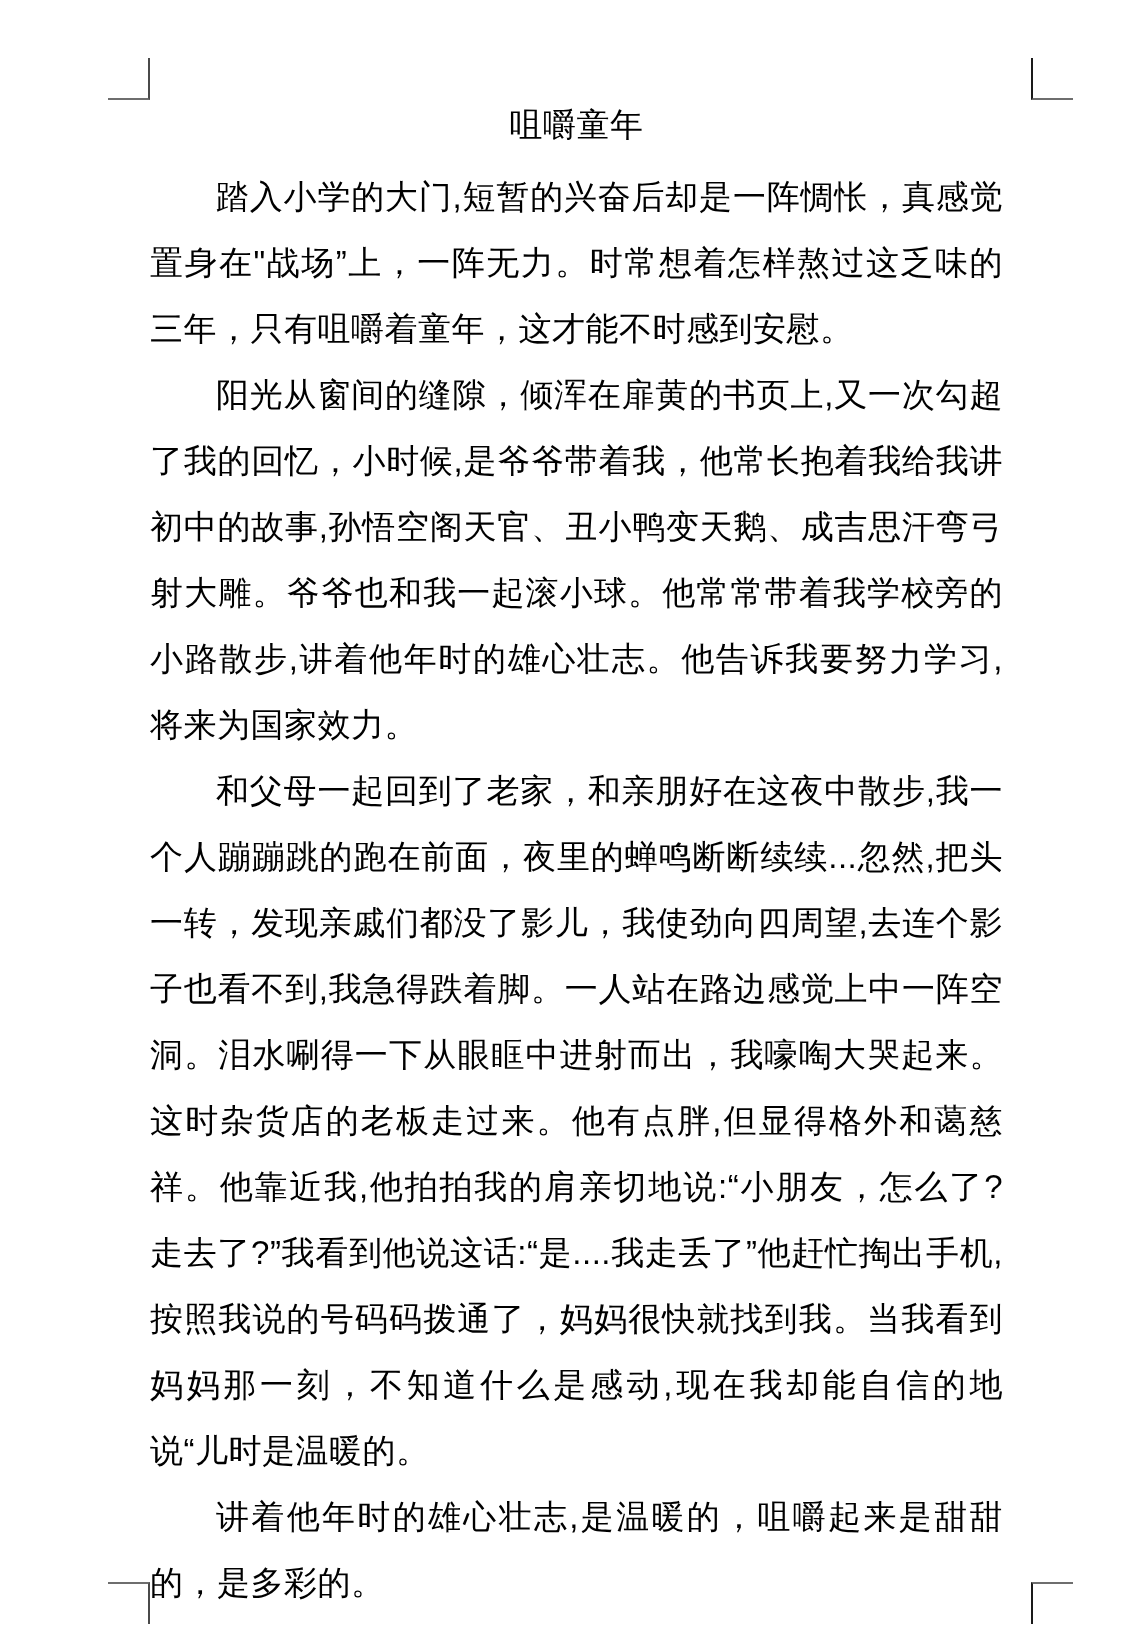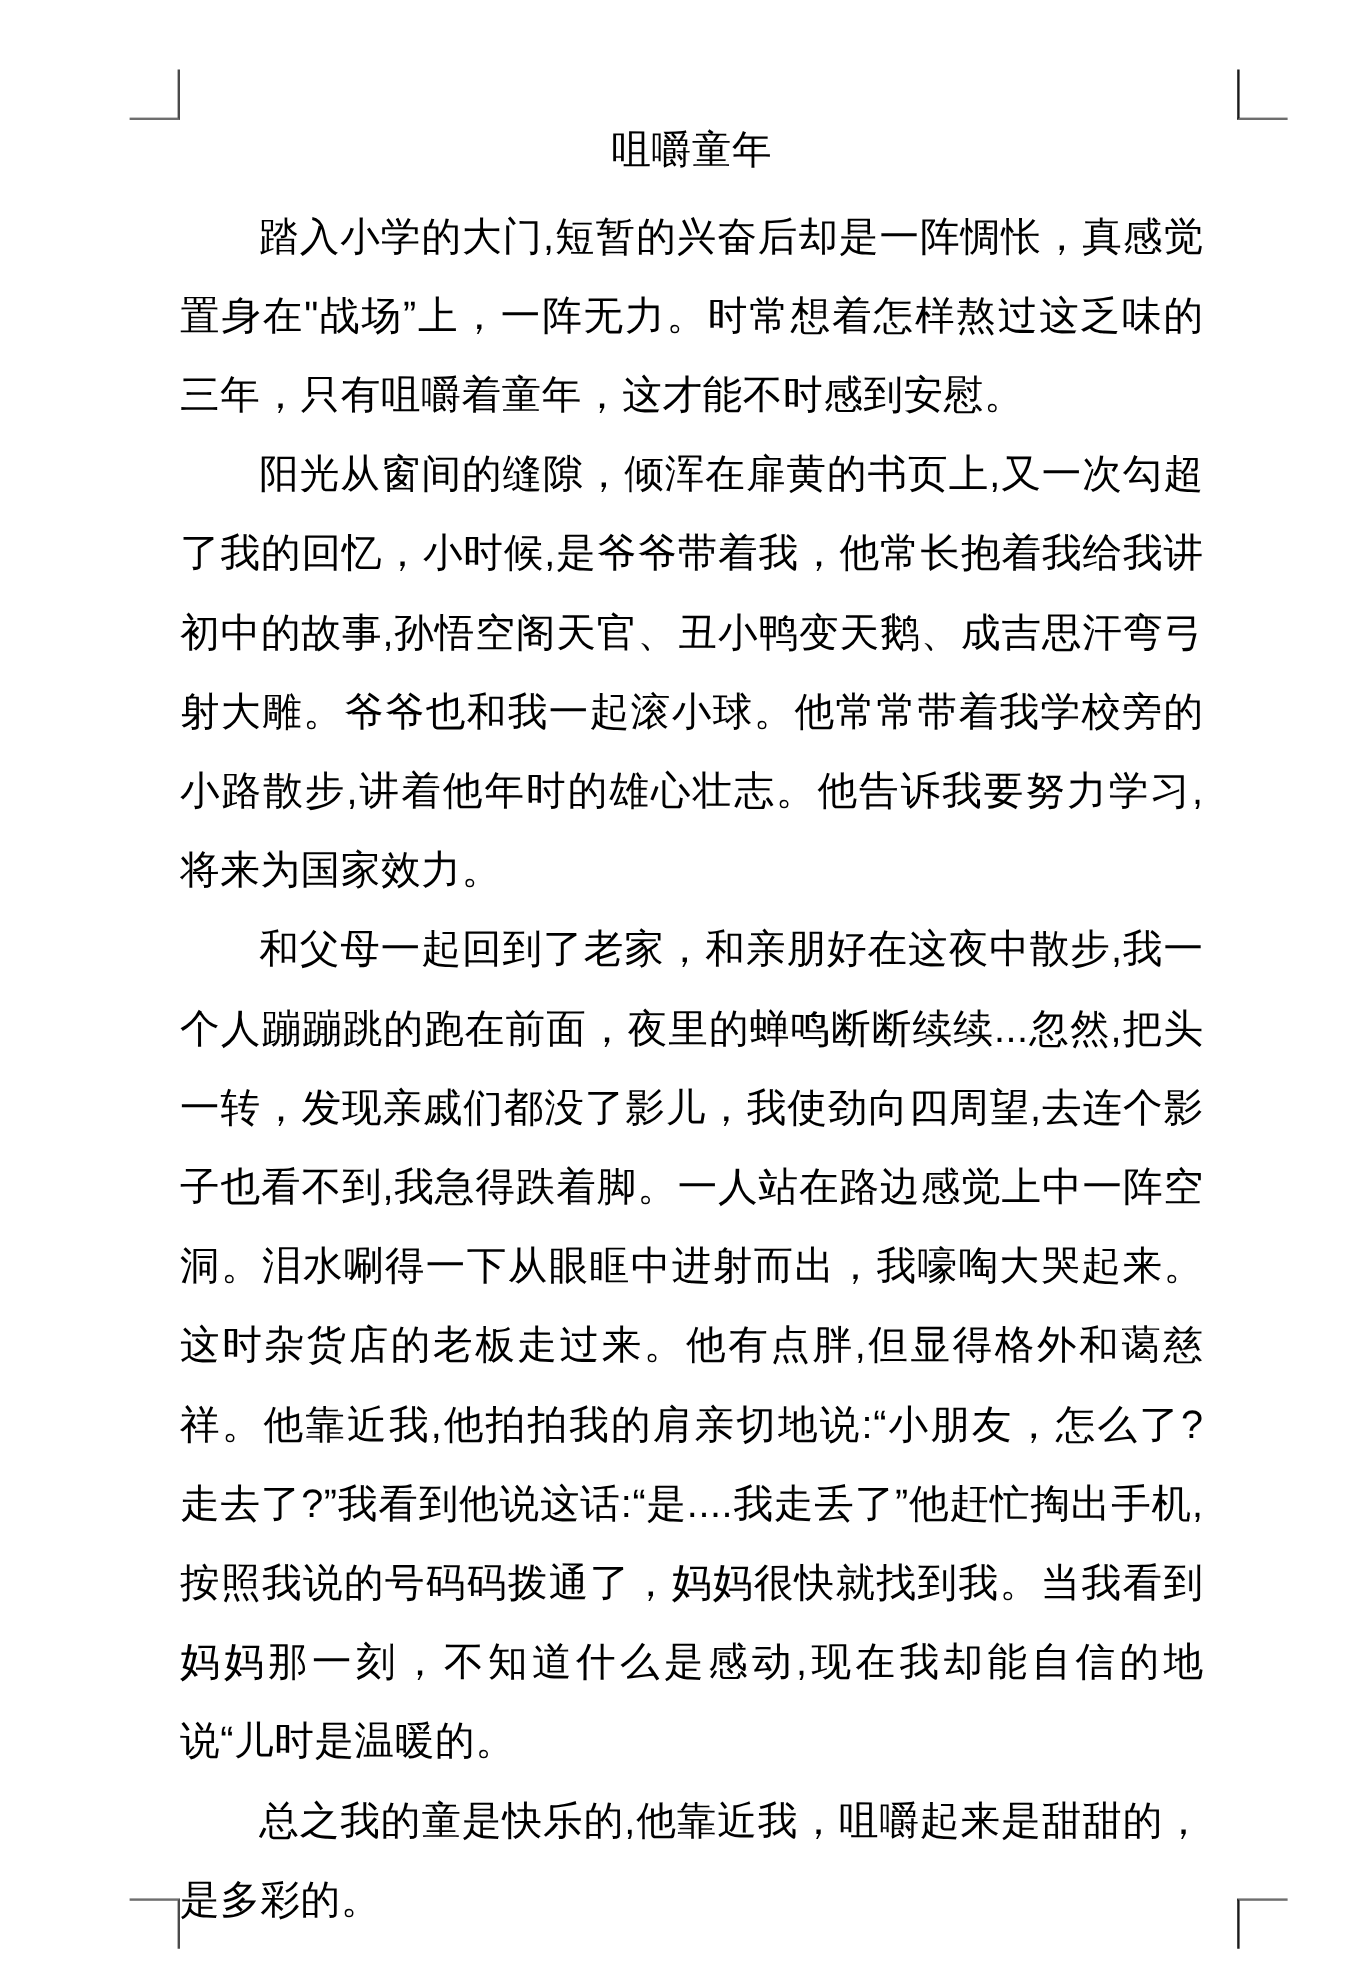--- a/index.html
+++ b/index.html
@@ -60,16 +60,16 @@
   <div class="crop tl"></div>
   <div class="crop tr"></div>
   <div class="crop bl"></div>
   <div class="crop br"></div>
 
   <div class="text-block">
     <h1 class="doc-title">咀嚼童年</h1>
     <p class="para">踏入小学的大门,短暂的兴奋后却是一阵惆怅，真感觉置身在"战场”上，一阵无力。时常想着怎样熬过这乏味的三年，只有咀嚼着童年，这才能不时感到安慰。</p>
     <p class="para">阳光从窗间的缝隙，倾浑在扉黄的书页上,又一次勾超了我的回忆，小时候,是爷爷带着我，他常长抱着我给我讲初中的故事,孙悟空阁天官、丑小鸭变天鹅、成吉思汗弯弓射大雕。爷爷也和我一起滚小球。他常常带着我学校旁的小路散步,讲着他年时的雄心壮志。他告诉我要努力学习,将来为国家效力。</p>
     <p class="para">和父母一起回到了老家，和亲朋好在这夜中散步,我一个人蹦蹦跳的跑在前面，夜里的蝉鸣断断续续...忽然,把头一转，发现亲戚们都没了影儿，我使劲向四周望,去连个影子也看不到,我急得跌着脚。一人站在路边感觉上中一阵空洞。泪水唰得一下从眼眶中进射而出，我嚎啕大哭起来。这时杂货店的老板走过来。他有点胖,但显得格外和蔼慈祥。他靠近我,他拍拍我的肩亲切地说:“小朋友，怎么了?走去了?”我看到他说这话:“是....我走丢了”他赶忙掏出手机,按照我说的号码码拨通了，妈妈很快就找到我。当我看到妈妈那一刻，不知道什么是感动,现在我却能自信的地说“儿时是温暖的。</p>
-    <p class="para">总之我的童是快乐的,他靠近我，咀嚼起来是甜甜的，是多彩的。</p>
+    <p class="para">讲着他年时的雄心壮志,是温暖的，咀嚼起来是甜甜的，是多彩的。</p>
   </div>
 
 </div>
 
 </body></html>

